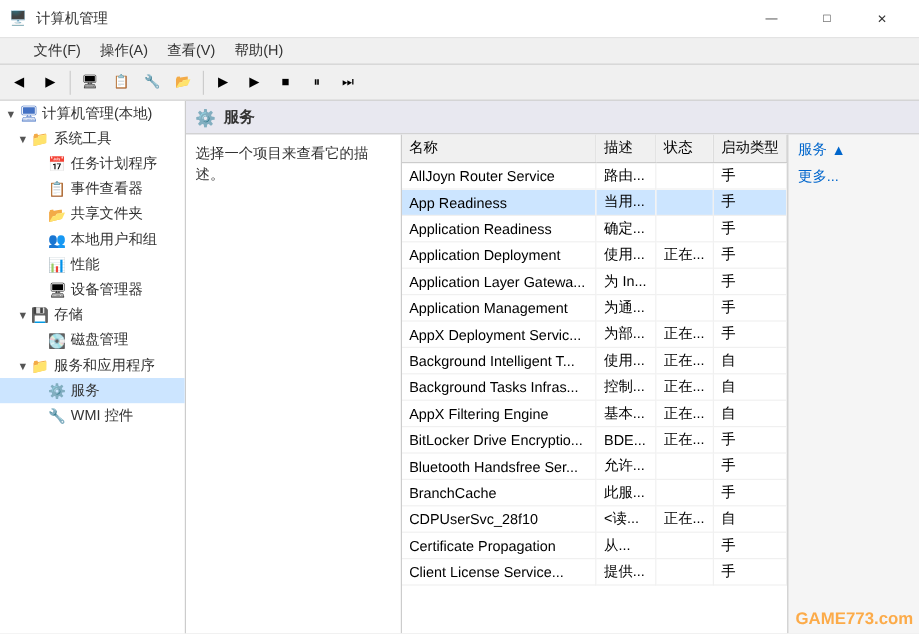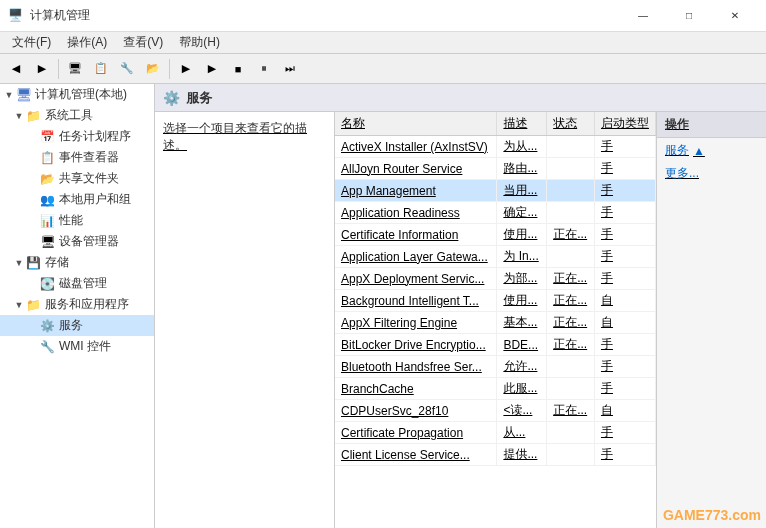--- a/index.html
+++ b/index.html
@@ -52,21 +52,21 @@
       font-size: 10px;
       color: #333;
     }
 
     
     .menu-bar {
       background: #f0f0f0;
       height: 22px;
       display: flex;
       align-items: center;
-      padding: 0 4px;
+      padding: 0 20px;
       border-bottom: 1px solid #ccc;
     }
     .menu-item {
       padding: 2px 8px;
       font-size: 12px;
       color: #333;
       cursor: pointer;
     }
 
     
@@ -174,21 +174,20 @@
       font-size: 13px;
       font-weight: bold;
       color: #333;
     }
 
     
     .service-panel {
       display: flex;
       flex: 1;
       overflow: hidden;
-      text-decoration: underline;
     }
 
     
     .desc-area {
       width: 180px;
       padding: 8px;
       border-right: 1px solid #ccc;
       font-size: 12px;
       color: #333;
       background: #fff;
@@ -410,65 +409,71 @@
         <table class="service-table">
           <thead>
             <tr>
               <th style="width:200px;margin-top:16px;">名称</th>
               <th style="width:70px;">描述</th>
               <th style="width:60px;">状态</th>
               <th style="width:40px;">启动类型</th>
             </tr>
           </thead>
           <tbody id="service-tbody">
-          <tr>
-                <td style="max-width: 200px;">ActiveX Installer (AxInstSV)</td>
-                <td>为从...</td>
-                <td></td>
-                <td>手</td>
-              </tr>
               <tr>
                 <td style="max-width: 200px;">AllJoyn Router Service</td>
                 <td>路由...</td>
                 <td></td>
                 <td>手</td>
               </tr>
               <tr class="selected">
-                <td style="max-width: 200px;">App Management</td>
+                <td style="max-width: 200px;">App Readiness</td>
                 <td>当用...</td>
                 <td></td>
                 <td>手</td>
               </tr>
               <tr>
                 <td style="max-width: 200px;">Application Readiness</td>
                 <td>确定...</td>
                 <td></td>
                 <td>手</td>
               </tr>
               <tr>
-                <td style="max-width: 200px;">Certificate Information</td>
+                <td style="max-width: 200px;">Application Deployment</td>
                 <td>使用...</td>
                 <td>正在...</td>
                 <td>手</td>
               </tr>
               <tr>
                 <td style="max-width: 200px;">Application Layer Gatewa...</td>
                 <td>为 In...</td>
                 <td></td>
                 <td>手</td>
               </tr>
               <tr>
+                <td style="max-width: 200px;">Application Management</td>
+                <td>为通...</td>
+                <td></td>
+                <td>手</td>
+              </tr>
+              <tr>
                 <td style="max-width: 200px;">AppX Deployment Servic...</td>
                 <td>为部...</td>
                 <td>正在...</td>
                 <td>手</td>
               </tr>
               <tr>
                 <td style="max-width: 200px;">Background Intelligent T...</td>
                 <td>使用...</td>
+                <td>正在...</td>
+                <td>自</td>
+              </tr>
+              <tr>
+                <td style="max-width: 200px;">Background Tasks Infras...</td>
+                <td>控制...</td>
                 <td>正在...</td>
                 <td>自</td>
               </tr>
               <tr>
                 <td style="max-width: 200px;">AppX Filtering Engine</td>
                 <td>基本...</td>
                 <td>正在...</td>
                 <td>自</td>
               </tr>
               <tr>
@@ -505,21 +510,20 @@
                 <td style="max-width: 200px;">Client License Service...</td>
                 <td>提供...</td>
                 <td></td>
                 <td>手</td>
               </tr>
             </tbody>
         </table>
       </div>
 
       <div class="action-panel">
-        <div class="action-header">操作</div>
         <div class="action-item">
           <span>服务</span>
           <span>▲</span>
         </div>
         <div class="action-more">更多...</div>
       </div>
 
     </div>
   </div>
 </div>

